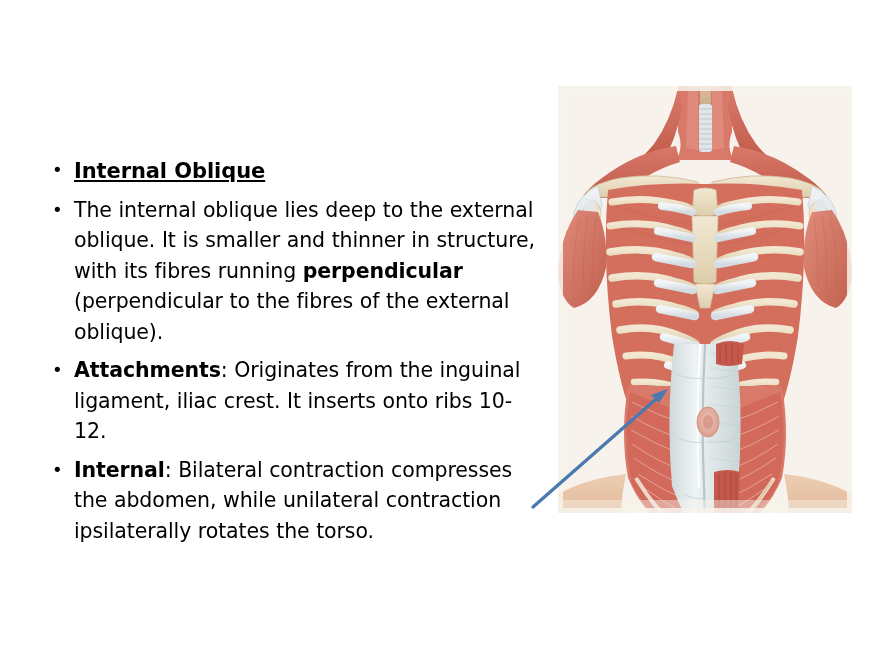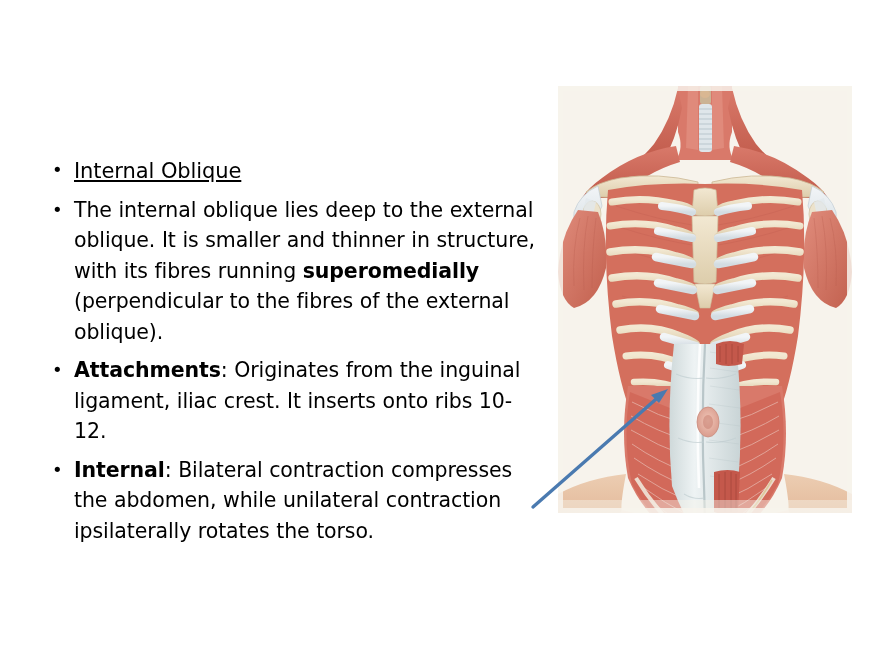--- a/index.html
+++ b/index.html
@@ -51,21 +51,21 @@
 
   .bullet-text {
     flex: 1 1 auto;
     font-size: 20.5px;
     line-height: 30.5px;
     letter-spacing: -0.1px;
     word-spacing: 0.2px;
   }
 
   .b { font-weight: bold; }
-  .u { text-decoration: underline; font-weight: normal; }
+  .u { text-decoration: underline; font-weight: bold; }
 
   .heading-row .bullet-text {
     font-size: 21px;
   }
   .heading-row .bullet-dot { line-height: 28px; }
 
   
   #figure {
     position: absolute;
     left: 558px;
@@ -93,21 +93,21 @@
 
   <div id="text-column">
 
     <div class="bullet-row heading-row">
       <span class="bullet-dot">•</span>
       <span class="bullet-text"><span class="u">Internal Oblique</span></span>
     </div>
 
     <div class="bullet-row">
       <span class="bullet-dot">•</span>
-      <span class="bullet-text"><span>The internal oblique lies deep to the external oblique. It is smaller and thinner in structure, with its fibres running </span><span class="b">superomedially</span><span> (perpendicular to the fibres of the external oblique).</span></span>
+      <span class="bullet-text"><span>The internal oblique lies deep to the external oblique. It is smaller and thinner in structure, with its fibres running </span><span class="b">perpendicular</span><span> (perpendicular to the fibres of the external oblique).</span></span>
     </div>
 
     <div class="bullet-row">
       <span class="bullet-dot">•</span>
       <span class="bullet-text"><span class="b">Attachments</span><span>: Originates from the inguinal ligament, iliac crest. It inserts onto ribs 10-12.</span></span>
     </div>
 
     <div class="bullet-row">
       <span class="bullet-dot">•</span>
       <span class="bullet-text"><span class="b">Internal</span><span>: Bilateral contraction compresses the abdomen, while unilateral contraction ipsilaterally rotates the torso.</span></span>

